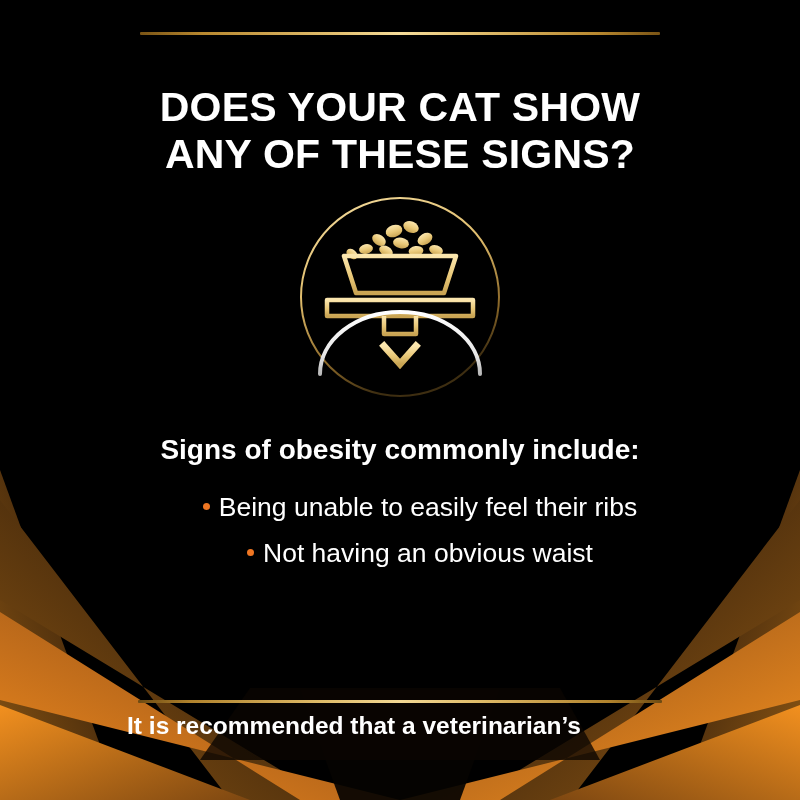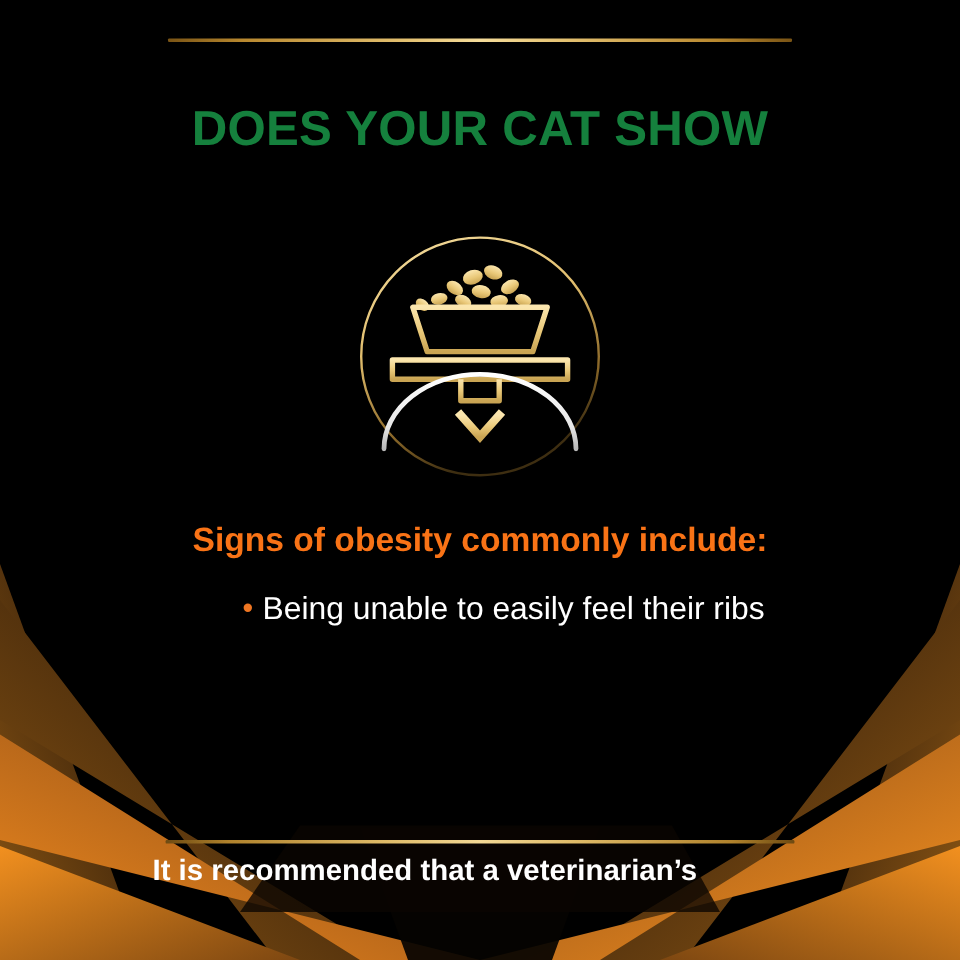--- a/index.html
+++ b/index.html
@@ -40,21 +40,21 @@
     border-radius: 1px;
   }
 
   
   .headline {
     position: absolute;
     left: 0;
     top: 57px;
     width: 800px;
     text-align: center;
-    color: #15803d;
+    color: #ffffff;
     font-size: 41px;
     line-height: 47px;
     font-weight: 700;
     letter-spacing: 0.2px;
   }
   .headline .hl-line { display: block; }
 
   
   .medallion {
     position: absolute;
@@ -65,21 +65,21 @@
   }
   .medallion svg { display: block; }
 
   
   .subhead {
     position: absolute;
     left: 0;
     top: 433px;
     width: 800px;
     text-align: center;
-    color: #f97316;
+    color: #ffffff;
     font-size: 28px;
     font-weight: 700;
     line-height: 34px;
   }
 
   
   .signs {
     position: absolute;
     left: 0;
     top: 484px;
@@ -183,20 +183,21 @@
     <path d="M800,705 L800,800 L550,800 Z" fill="url(#gF)"></path>
 
     <path d="M300,690 L500,690 L460,800 L340,800 Z" fill="#050301" opacity="0.92"></path>
     <path d="M250,688 L560,688 L600,760 L200,760 Z" fill="#0a0501" opacity="0.78"></path>
   </svg>
 
   <div class="top-rule"></div>
 
   <h1 class="headline">
     <span class="hl-line">DOES YOUR CAT SHOW</span>
+    <span class="hl-line">ANY OF THESE SIGNS?</span>
   </h1>
 
   <div class="medallion">
     <svg width="212" height="202" viewBox="0 0 212 202" aria-hidden="true">
       <defs>
         <linearGradient id="ringGrad" x1="0" y1="0" x2="0.35" y2="1">
           <stop offset="0%" stop-color="#f4dda0"></stop>
           <stop offset="45%" stop-color="#e0bd6d"></stop>
           <stop offset="78%" stop-color="#8d6a2a"></stop>
           <stop offset="100%" stop-color="#3e2e11"></stop>
@@ -243,20 +244,23 @@
       </g>
     </svg>
   </div>
 
   <div class="subhead">Signs of obesity commonly include:</div>
 
   <ul class="signs">
     <li>
       <span class="dot"></span><span>Being unable to easily feel their ribs</span>
     </li>
+    <li>
+      <span class="dot"></span><span>Not having an obvious waist</span>
+    </li>
   </ul>
 
   <div class="bottom-rule"></div>
 
   <div class="footnote">
     <span class="fn-line">It is recommended that a veterinarian’s</span>
   </div>
 
 </div>
 

